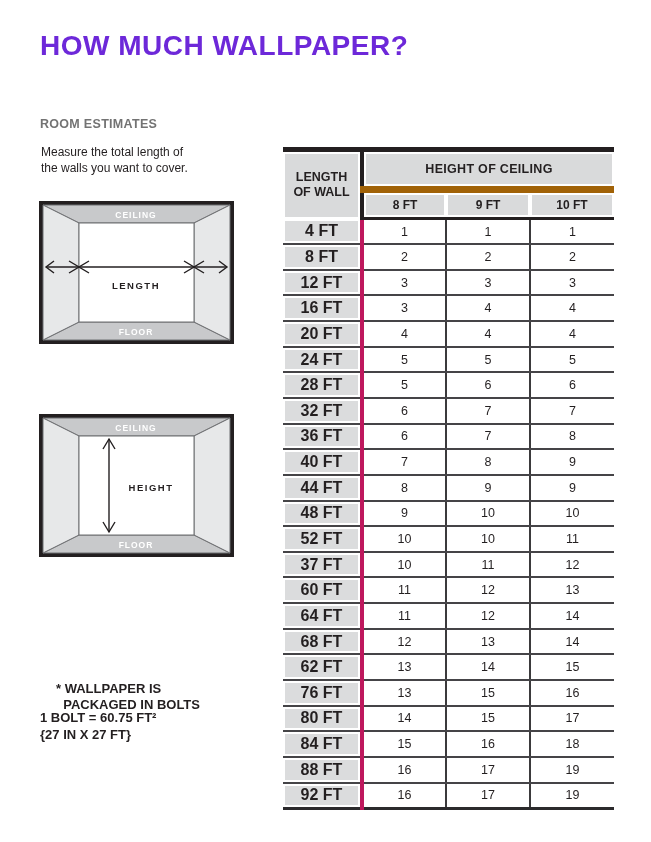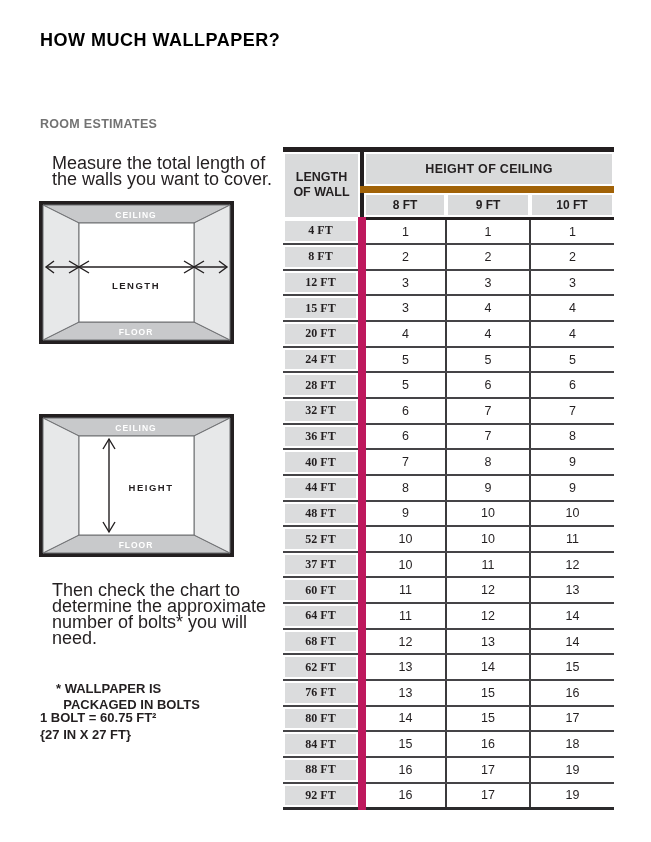--- a/index.html
+++ b/index.html
@@ -2,32 +2,32 @@
 <html><head>
 <meta charset="utf-8">
 <style>
   html,body { margin:0; padding:0; background:#ffffff; }
   .page {
     position:relative; width:651px; height:842px; background:#ffffff;
     font-family:"Liberation Sans", sans-serif; color:#231F20; overflow:hidden;
   }
   .page-title {
     position:absolute; left:40px; top:30px;
-    font-size:18px; font-weight:bold; color:#000000; letter-spacing:0.5px;
+    font-size:28px; font-weight:bold; color:#6d28d9; letter-spacing:0.5px;
     margin:0; white-space:nowrap;
   }
   .section-heading {
     position:absolute; font-size:12.5px; font-weight:bold; color:#737373;
     letter-spacing:0.3px; white-space:nowrap;
   }
   #room-estimates-heading { left:40px; top:117px; }
   #table-heading { left:283px; top:117px; width:331px; text-align:center; white-space:normal; }
   .body-text {
     position:absolute; left:40px; width:230px;
-    font-size:18px; line-height:16px; white-space:pre-line; margin:12px;
+    font-size:12px; line-height:16px; white-space:pre-line; margin:1px;
   }
   #step1 { top:143px; }
   #step2 { top:360px; }
   #step3 { top:570px; }
   .footnote {
     position:absolute; left:40px; top:665px; width:230px;
     font-size:13px; font-weight:bold; line-height:15.5px; white-space:pre-wrap; margin:16px;
   }
   .bolt-info {
     position:absolute; left:40px; top:710px; width:230px;
@@ -66,24 +66,23 @@
     background:#D9DADB; font-size:12.5px; font-weight:bold; height:34px;
     border-bottom:7px solid #a16207; box-shadow:inset 0 0 0 2px #FFFFFF;
     letter-spacing:0.3px;
   }
   #bolts-table .colh {
     background:#D9DADB; font-size:12px; font-weight:bold; height:24px;
     border-bottom:3px solid #231F20; box-shadow:inset 0 0 0 2px #FFFFFF;
   }
   #bolts-table tbody tr { height:25.65px; }
   #bolts-table tbody th.row-label {
-    background:#DBDCDD; font-size:12px; font-weight:bold;
-    border-right:8px solid #be185d; border-bottom:2px solid #454447;
+    background:#DBDCDD; font-size:16px; font-weight:bold;
+    border-right:4px solid #be185d; border-bottom:2px solid #454447;
     box-shadow:inset 0 0 0 2px #FFFFFF;
-    font-family:Liberation Serif, serif;
   }
   #bolts-table tbody td {
     background:#FFFFFF; font-size:12.5px; font-weight:normal;
     border-bottom:2px solid #454447;
   }
   #bolts-table tbody td + td { border-left:2px solid #3B3A3C; }
   #bolts-table tbody tr:last-child th,
   #bolts-table tbody tr:last-child td { border-bottom:3px solid #2B2A2C; }
 </style>
 </head>
@@ -131,23 +130,20 @@
     <text class="wall-label" x="97" y="16.5">CEILING</text>
     <text class="wall-label" x="97" y="134">FLOOR</text>
     <g>
       <path class="arrow" d="M70,25 L70,118"></path>
       <path class="arrow" d="M64,35 L70,25 L76,35"></path>
       <path class="arrow" d="M64,108 L70,118 L76,108"></path>
     </g>
     <text class="measure-label" x="112" y="77">HEIGHT</text>
   </svg>
 
-  <p class="body-text" id="step3">Then check the chart to
-determine the approximate
-number of bolts* you will need.</p>
 
   <p class="footnote">* WALLPAPER IS
   PACKAGED IN BOLTS</p>
 
   <div class="bolt-info">
     <div>1 BOLT = 60.75 FT²</div>
     <div>{27 IN X 27 FT}</div>
   </div>
 
   <table id="bolts-table">
@@ -182,21 +178,21 @@
           <td>2</td>
           <td>2</td>
         </tr>
         <tr>
           <th class="row-label">12 FT</th>
           <td>3</td>
           <td>3</td>
           <td>3</td>
         </tr>
         <tr>
-          <th class="row-label">15 FT</th>
+          <th class="row-label">16 FT</th>
           <td>3</td>
           <td>4</td>
           <td>4</td>
         </tr>
         <tr>
           <th class="row-label">20 FT</th>
           <td>4</td>
           <td>4</td>
           <td>4</td>
         </tr>

